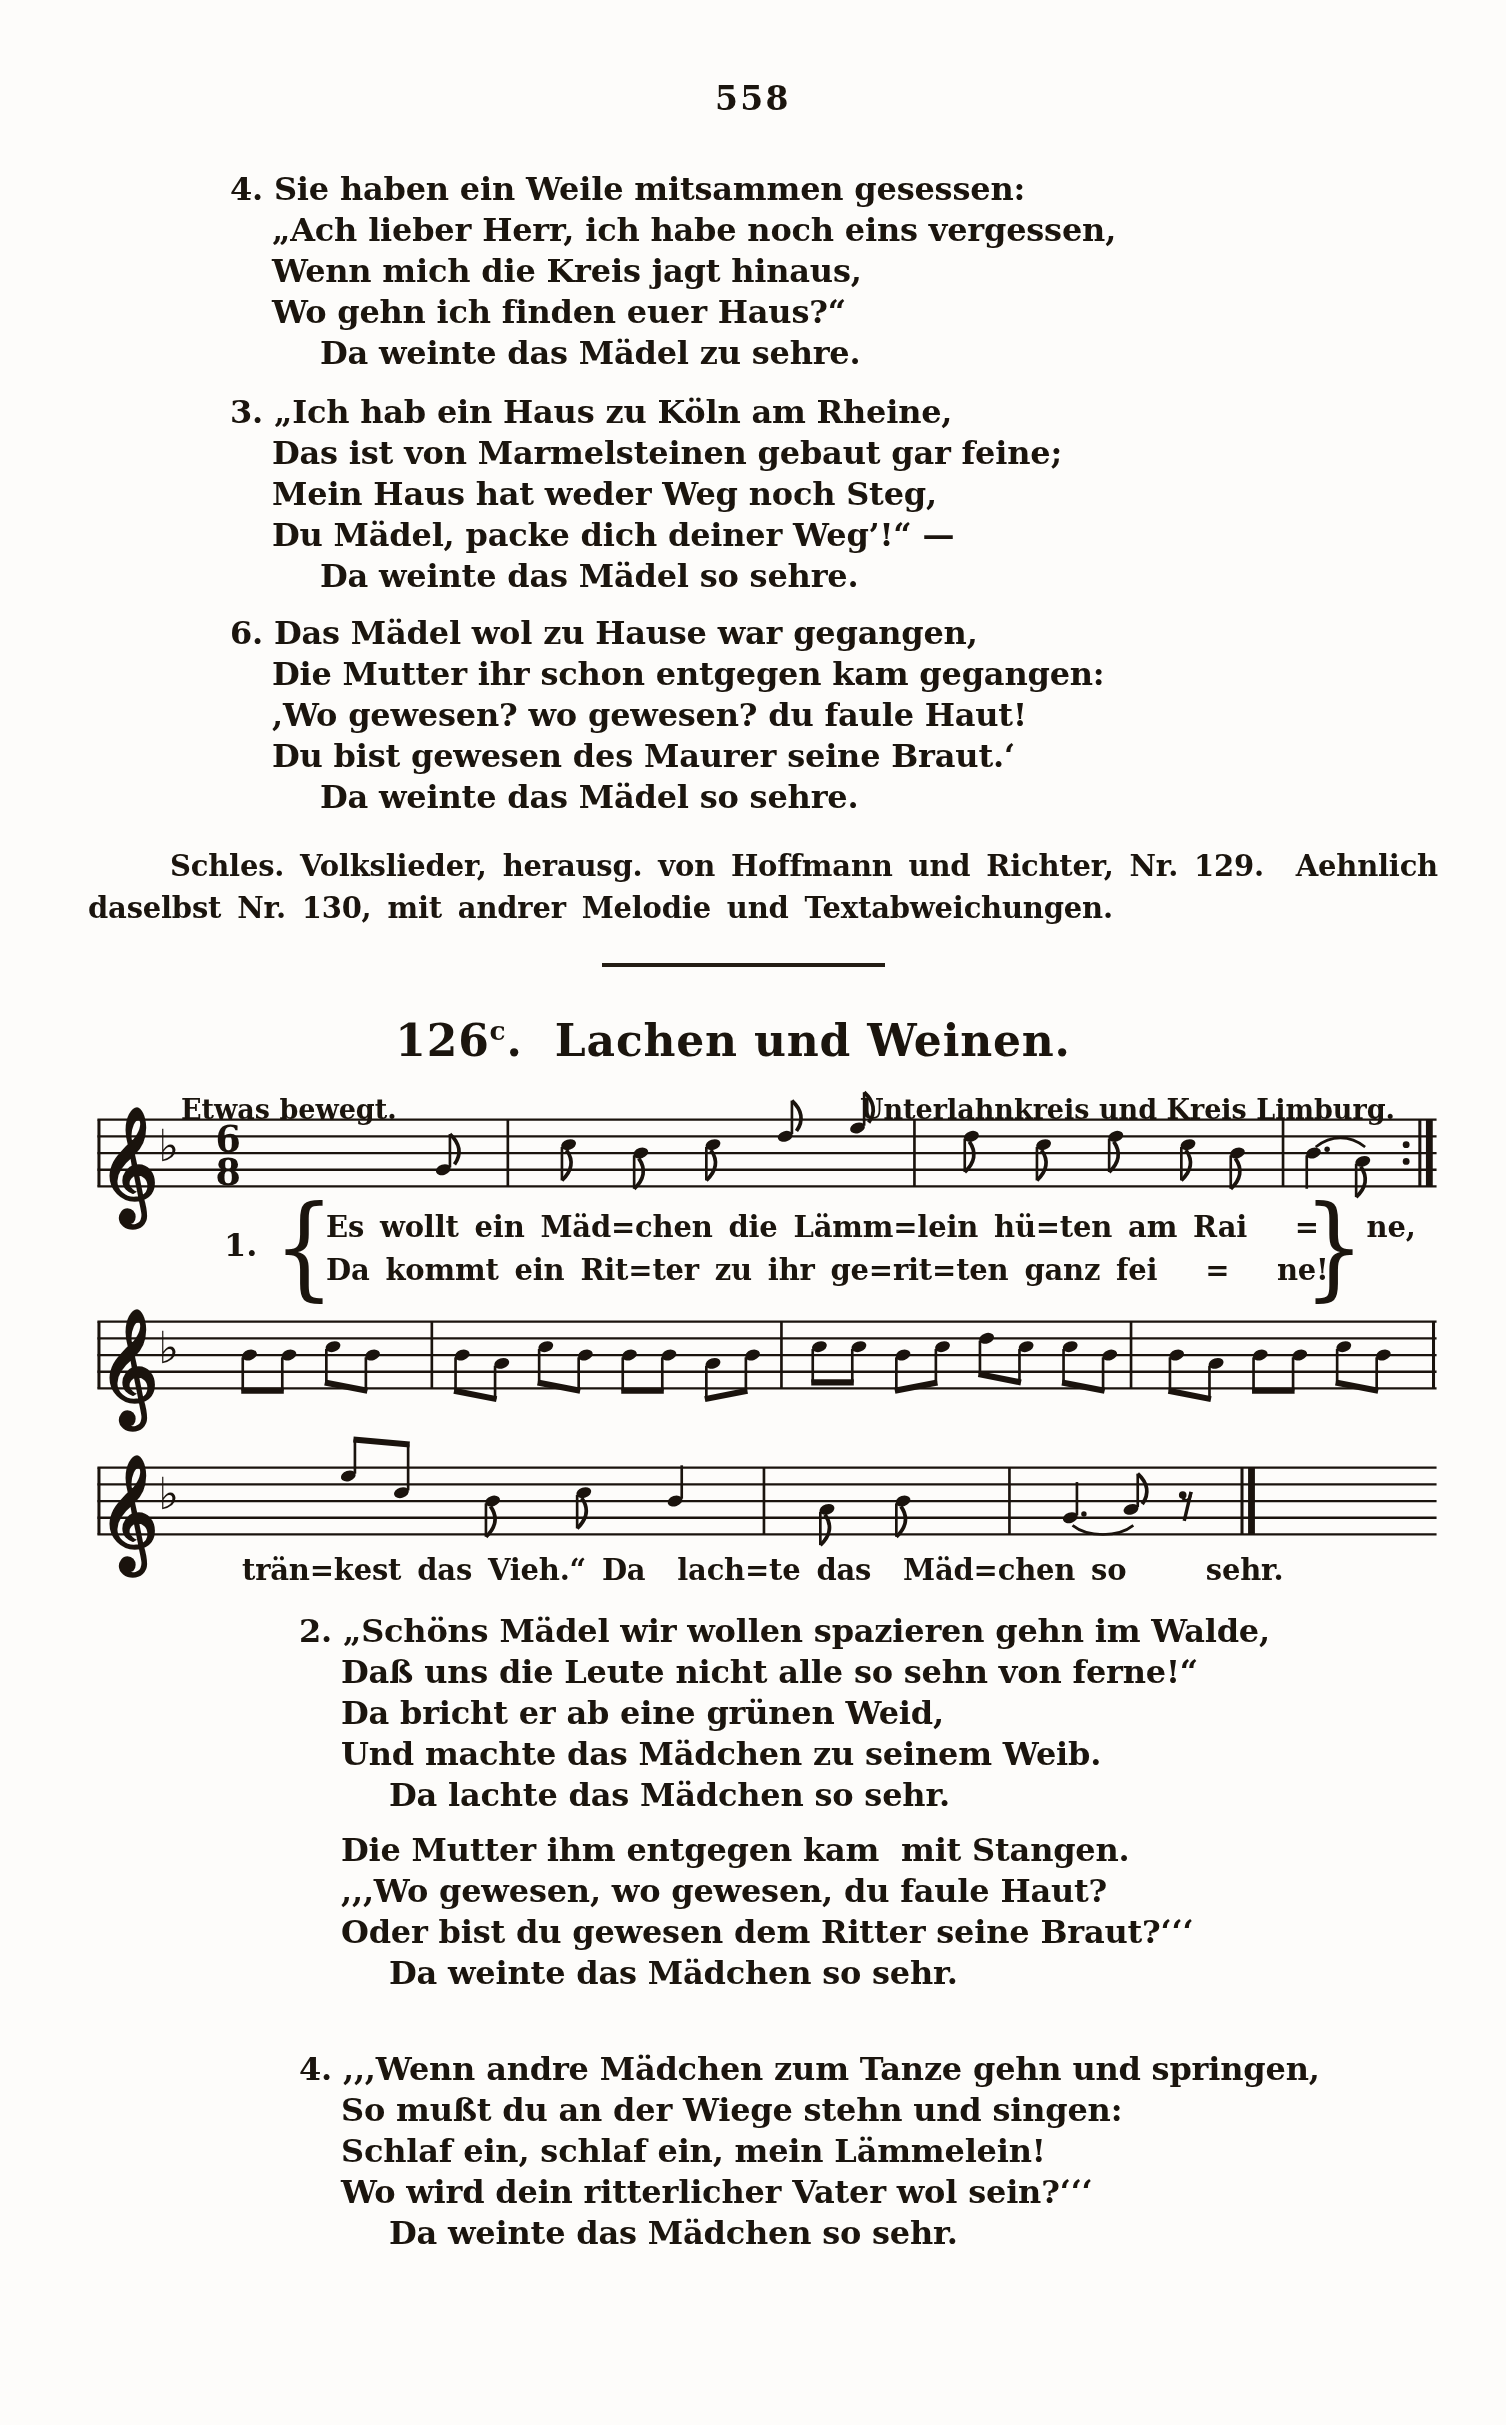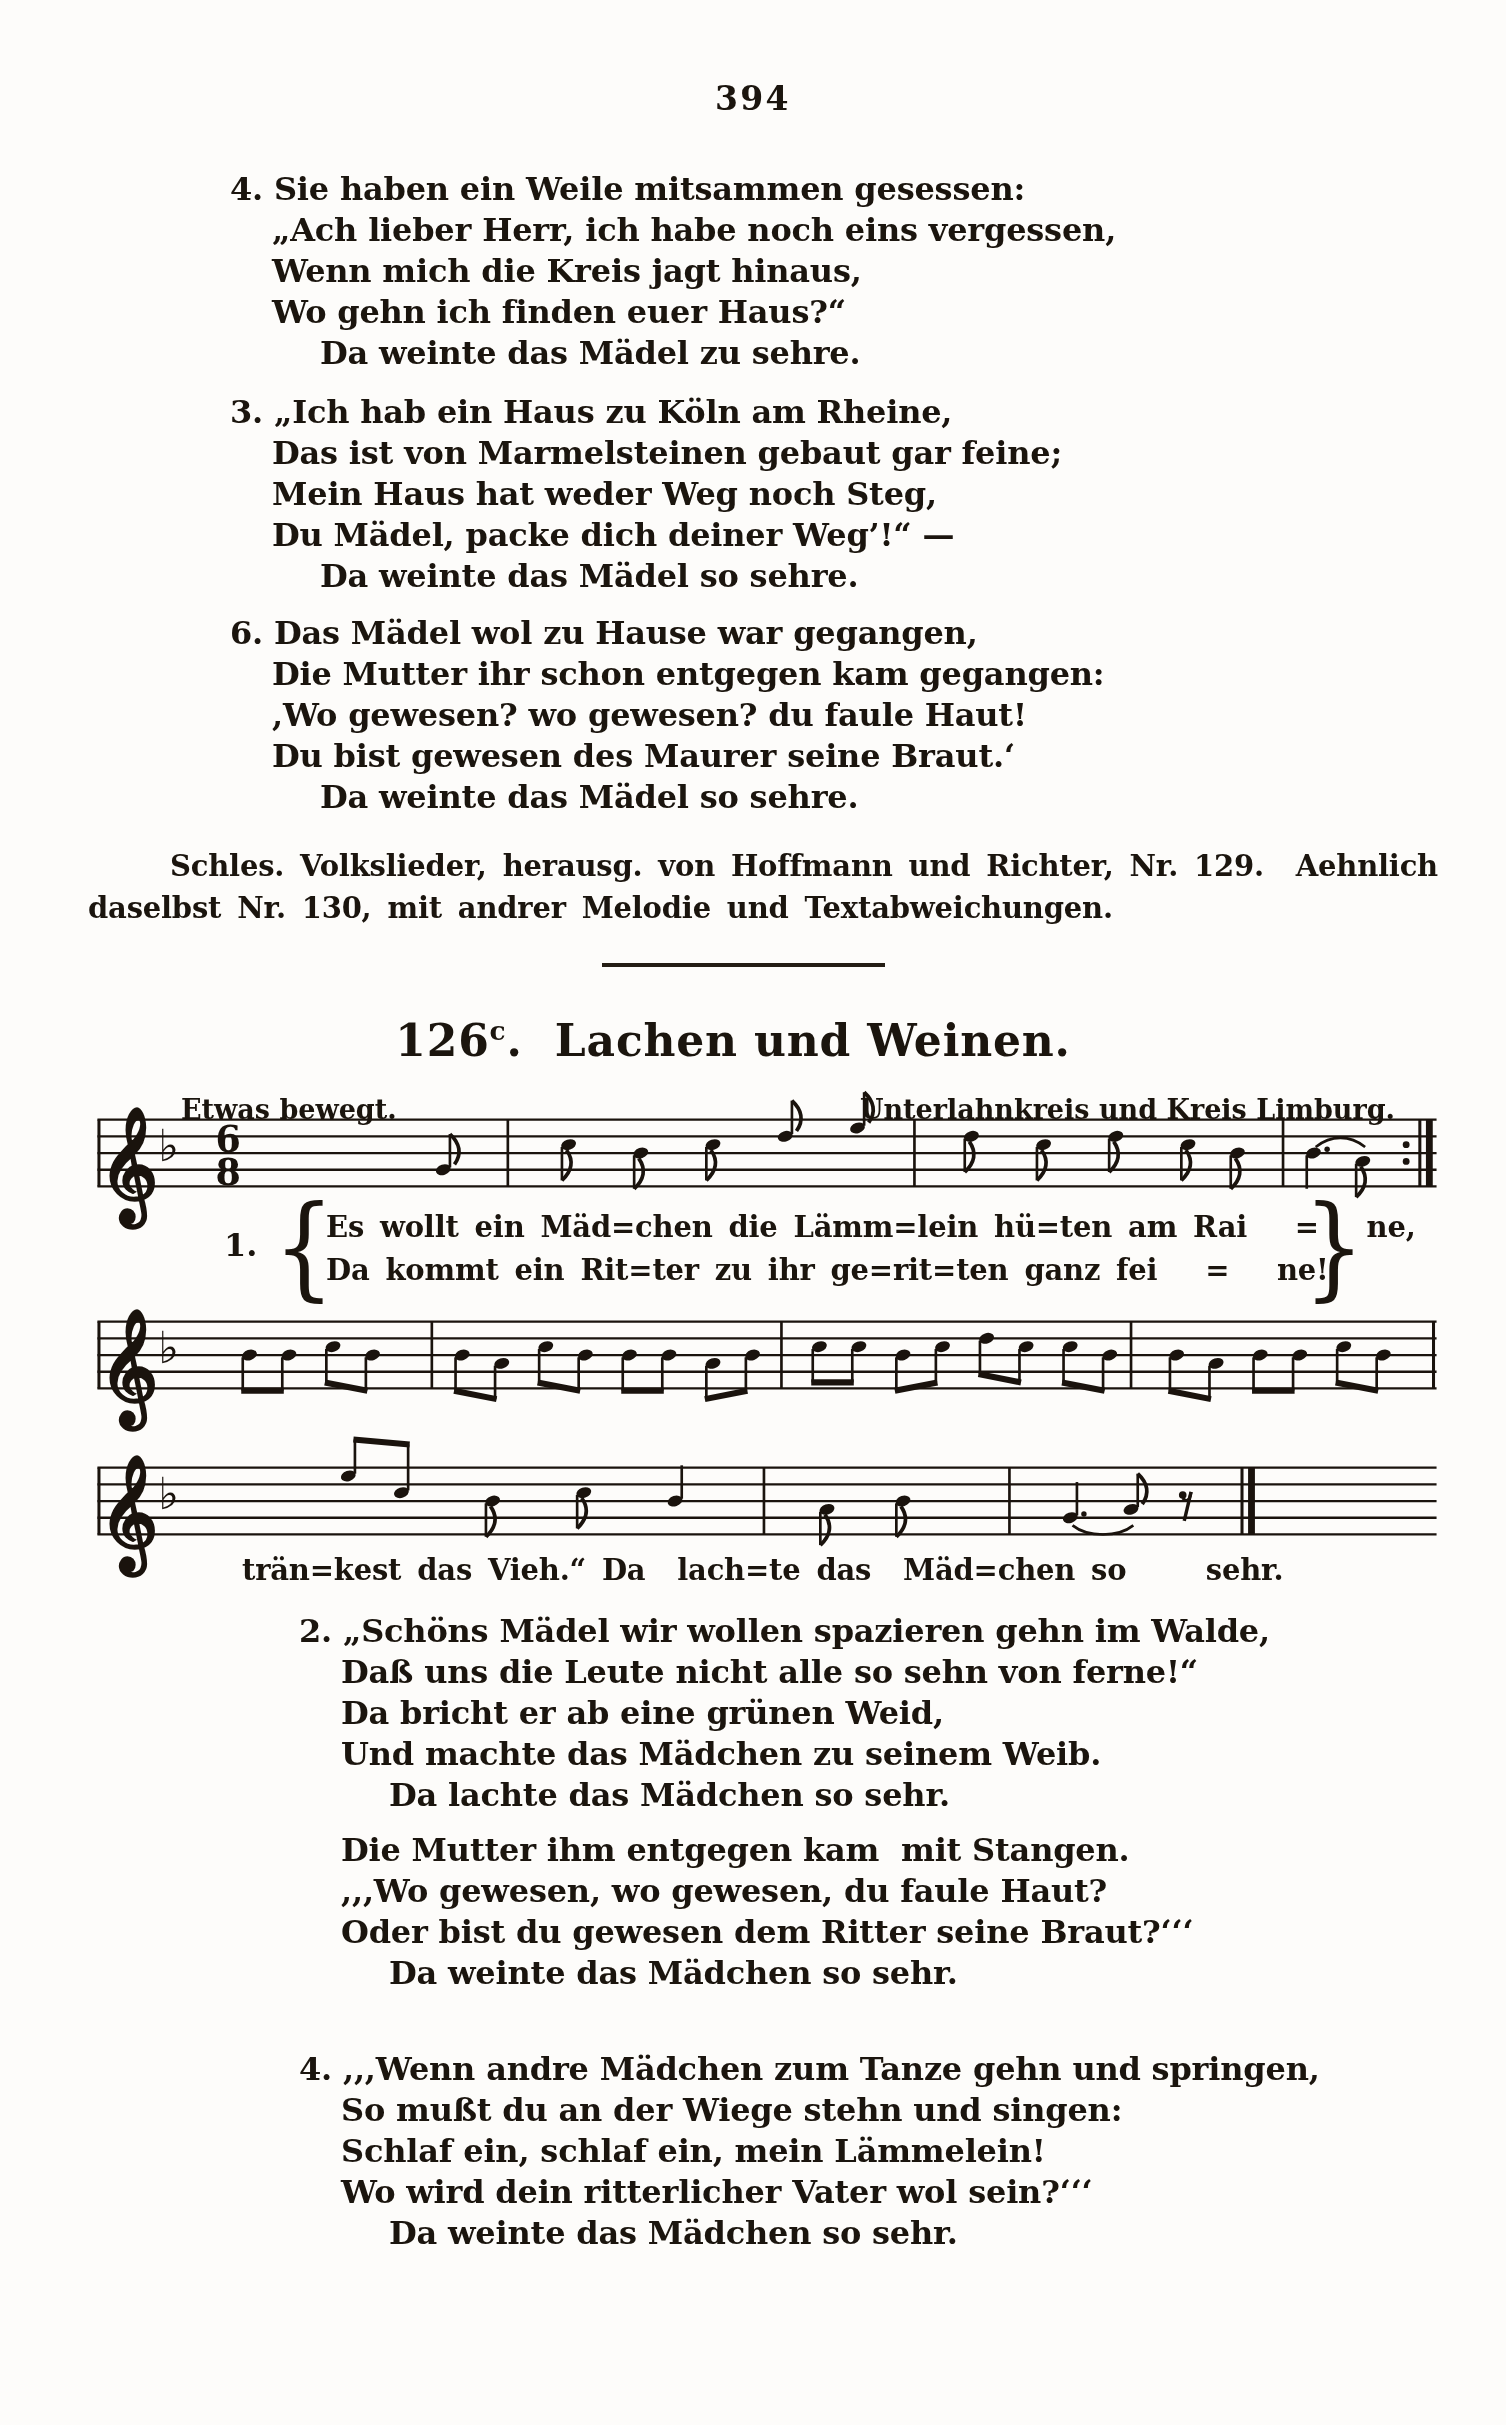--- a/index.html
+++ b/index.html
@@ -24,21 +24,21 @@
   .lyr2{font-size:28px;word-spacing:3px;}
   .stanza-num{left:224px;top:1226px;font-size:32px;}
   .brace{font-size:113px;font-weight:400;line-height:113px;transform:scaleX(0.85);}
   svg{overflow:visible;}
 </style>
 </head>
 <body>
 
 <div id="page">
 
-  <div class="abs pgnum">394</div>
+  <div class="abs pgnum">558</div>
 
   <div class="abs verse" style="left:230px;top:169px">
     <div class="vl v-num">4. Sie haben ein Weile mitsammen gesessen:</div>
     <div class="vl v-in">„Ach lieber Herr, ich habe noch eins vergessen,</div>
     <div class="vl v-in">Wenn mich die Kreis jagt hinaus,</div>
     <div class="vl v-in">Wo gehn ich finden euer Haus?“</div>
     <div class="vl v-ref">Da weinte das Mädel zu sehre.</div>
   </div>
 
   <div class="abs verse" style="left:230px;top:392px">

